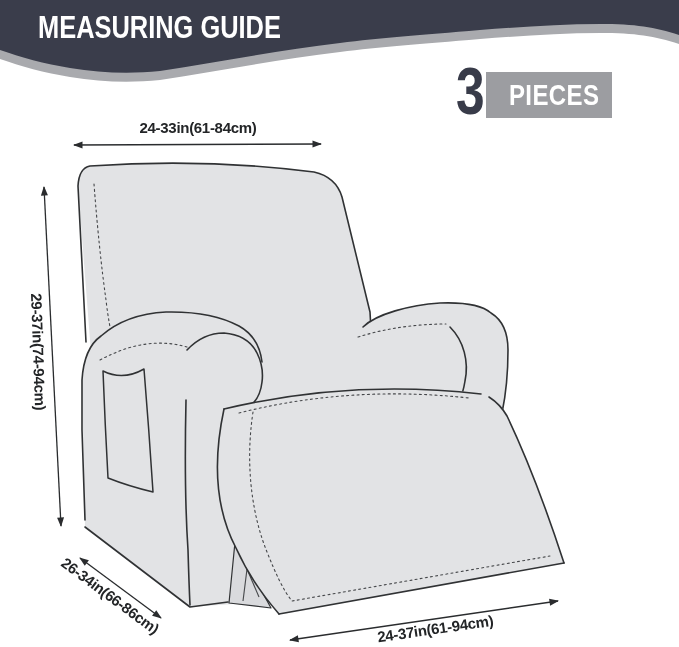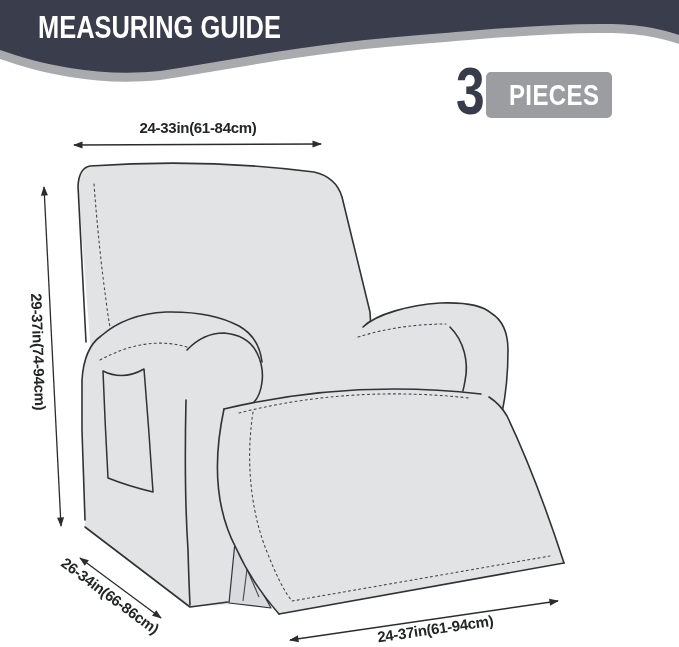--- a/index.html
+++ b/index.html
@@ -5,21 +5,21 @@
   html,body{margin:0;padding:0;background:#ffffff;}
   .stage{position:relative;width:679px;height:647px;overflow:hidden;background:#fff;
          font-family:"Liberation Sans",sans-serif;}
   .stage svg{position:absolute;left:0;top:0;}
   
   .header-title{position:absolute;left:38px;top:10px;color:#ffffff;
     font-size:31px;font-weight:800;letter-spacing:0px;white-space:nowrap;
     transform:scaleX(0.82);transform-origin:left center;}
   
   .badge-rect{position:absolute;left:486px;top:72px;width:126px;height:46px;
-    background:var(--badge-bg);border-radius:5px;display:flex;align-items:center;justify-content:center;}
+    background:var(--badge-bg);border-radius:0;display:flex;align-items:center;justify-content:center;}
   .badge-label{color:#ffffff;font-size:30px;font-weight:700;letter-spacing:0.5px;
     transform:scaleX(0.8);transform-origin:center;padding-left:14px;white-space:nowrap;}
   .badge-count{position:absolute;left:456px;top:58px;color:var(--badge-count);
     font-size:66px;font-weight:800;line-height:1;transform:scaleX(0.78);transform-origin:left top;}
   
   .cf{fill:var(--chair-fill);stroke:none;}
   .cl{fill:none;stroke:var(--line);stroke-width:1.6;stroke-linecap:round;stroke-linejoin:round;}
   .cd{fill:none;stroke:#45474a;stroke-width:1.1;stroke-dasharray:2 3.2;stroke-linecap:round;}
   .wedge{fill:#d9dadd;stroke:var(--line);stroke-width:1.2;stroke-linejoin:round;}
   .wline{fill:none;stroke:#47494c;stroke-width:1.1;}

